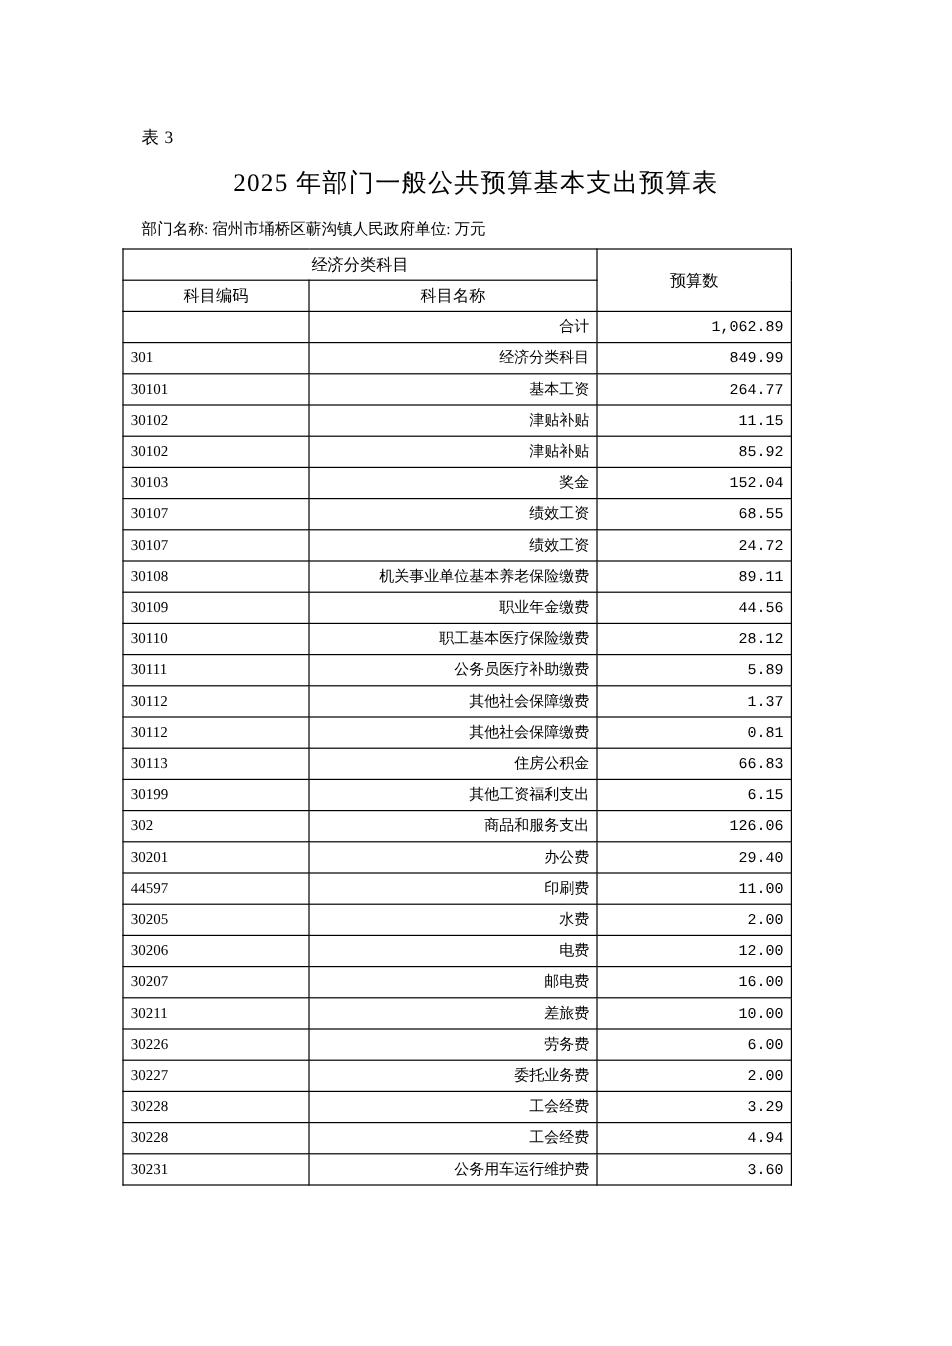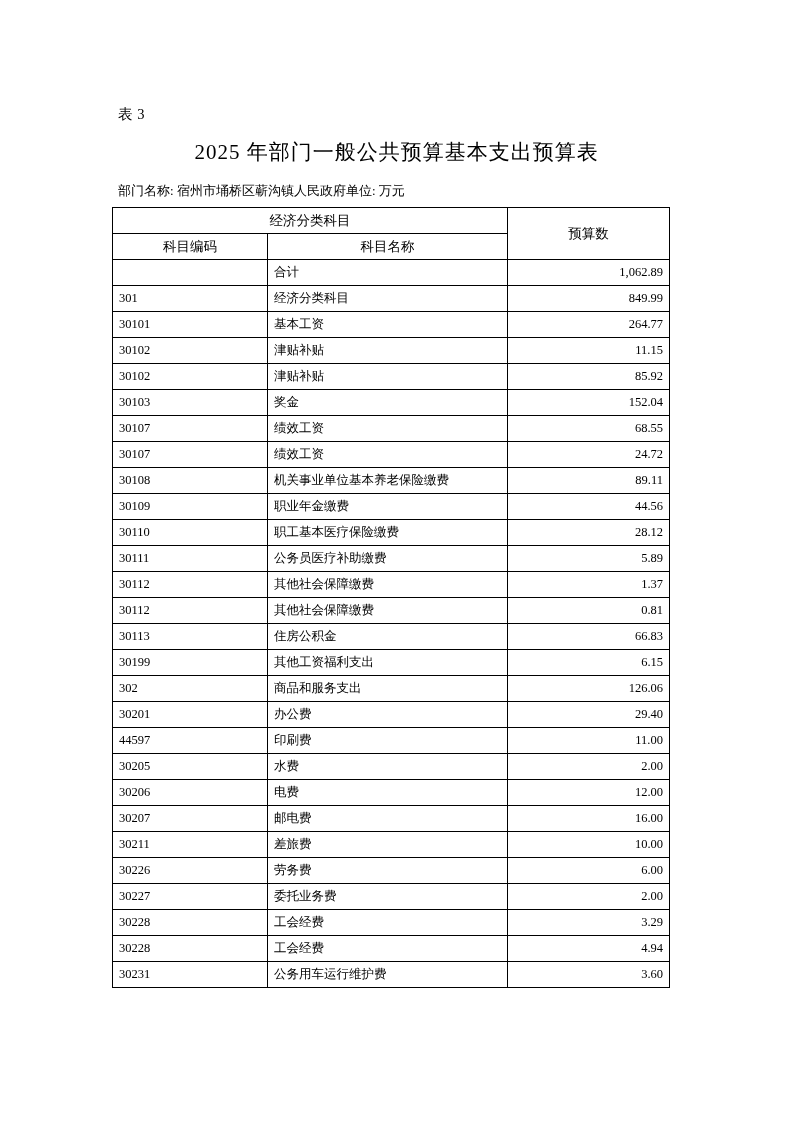--- a/index.html
+++ b/index.html
@@ -44,21 +44,21 @@
     top: 182px;
     width: 557px;
     display: flex;
     font-size: 13px;
   }
   .meta-left, .meta-right {
     white-space: nowrap;
   }
   table.budget {
     position: absolute;
-    left: 112px;
+    left: 102px;
     top: 207px;
     width: 557px;
     border-collapse: collapse;
     table-layout: fixed;
     font-size: 12.5px;
   }
   table.budget td, table.budget th {
     border: 1px solid #000000;
     height: 26px;
     padding: 0 6px;
@@ -71,27 +71,27 @@
 
   .th-center {
     text-align: center;
     font-size: 13.5px;
   }
   .cell-code {
     text-align: left;
     padding-left: 10px;
   }
   .cell-name {
-    text-align: left;
+    text-align: right;
     padding-left: 22px;
   }
   .cell-amt {
     text-align: right;
     padding-right: 10px;
-    font-family: Liberation Serif, serif;
+    font-family: Liberation Mono, monospace;
   }
 </style>
 </head>
 <body>
 
 <div class="page">
 
   <div class="sheet-label">表 3</div>
 
   <div class="doc-title">2025 年部门一般公共预算基本支出预算表</div>

